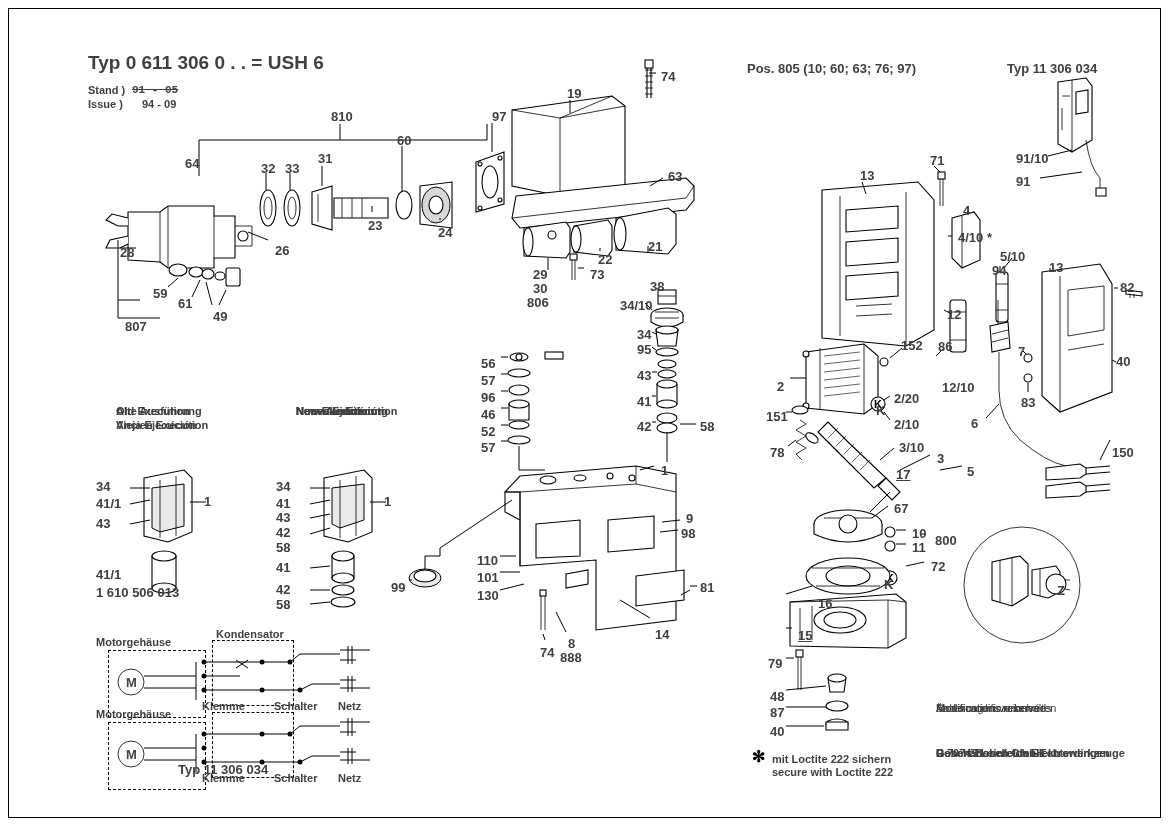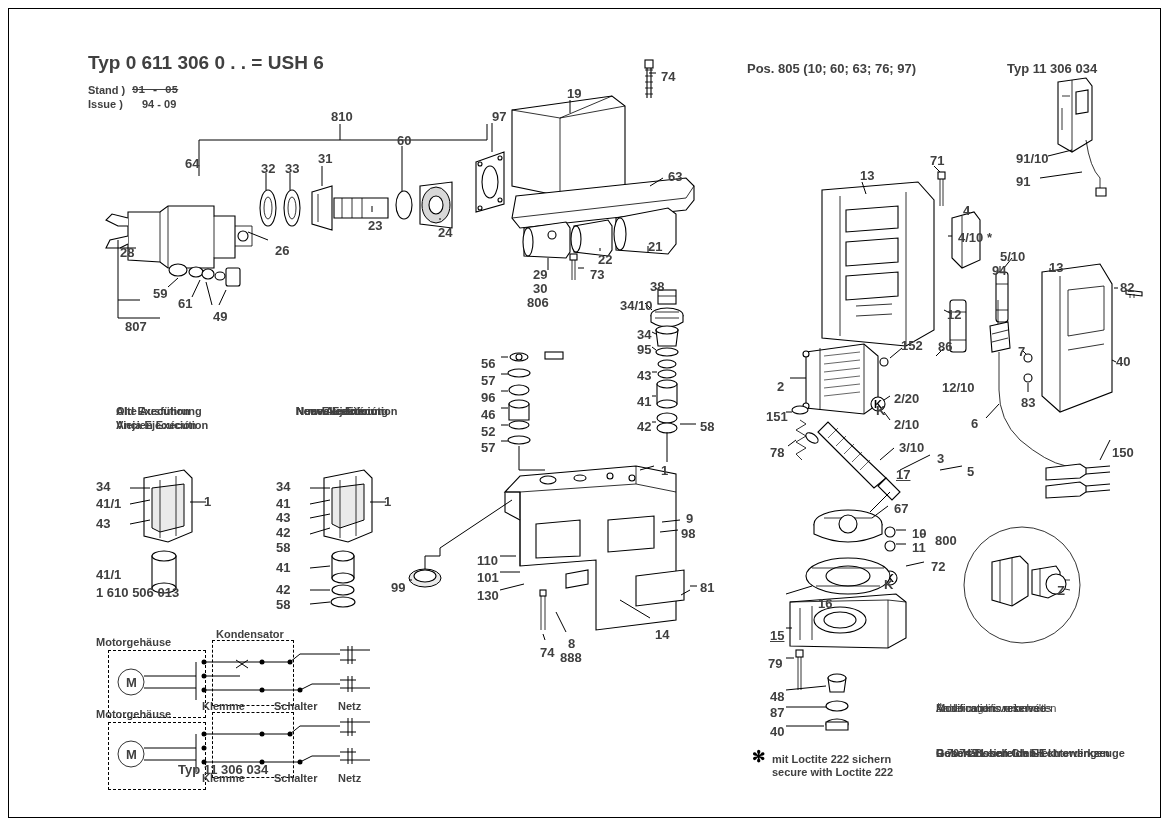--- a/index.html
+++ b/index.html
@@ -620,21 +620,21 @@
       <div class="lbl" style="left: 899px; top: 441px;">3/10</div>
       <div class="lbl" style="left: 937px; top: 452px;">3</div>
       <div class="lbl" style="left: 967px; top: 465px;">5</div>
       <div class="lbl" style="left: 896px; top: 468px; text-decoration: underline;">17</div>
       <div class="lbl" style="left: 894px; top: 502px;">67</div>
       <div class="lbl" style="left: 912px; top: 527px;">10</div>
       <div class="lbl" style="left: 912px; top: 541px;">11</div>
       <div class="lbl" style="left: 935px; top: 534px;">800</div>
       <div class="lbl" style="left: 931px; top: 560px;">72</div>
       <div class="lbl" style="left: 770px; top: 597px; margin-left: 48px;">16</div>
-      <div class="lbl" style="left: 770px; top: 629px; text-decoration: underline;">15</div>
+      <div class="lbl" style="left: 798px; top: 629px; text-decoration: underline;">15</div>
       <div class="lbl" style="left: 768px; top: 657px;">79</div>
       <div class="lbl" style="left: 770px; top: 690px;">48</div>
       <div class="lbl" style="left: 770px; top: 706px;">87</div>
       <div class="lbl" style="left: 770px; top: 725px;">40</div>
       <div class="lbl" style="left: 1016px; top: 152px;">91/10</div>
       <div class="lbl" style="left: 1016px; top: 175px;">91</div>
       <div class="lbl" style="left: 1057px; top: 584px;">Z</div>
       <div class="lbl" style="left: 876px; top: 404px;">K</div>
       <div class="lbl" style="left: 884px; top: 578px;">K</div>
     </div>

